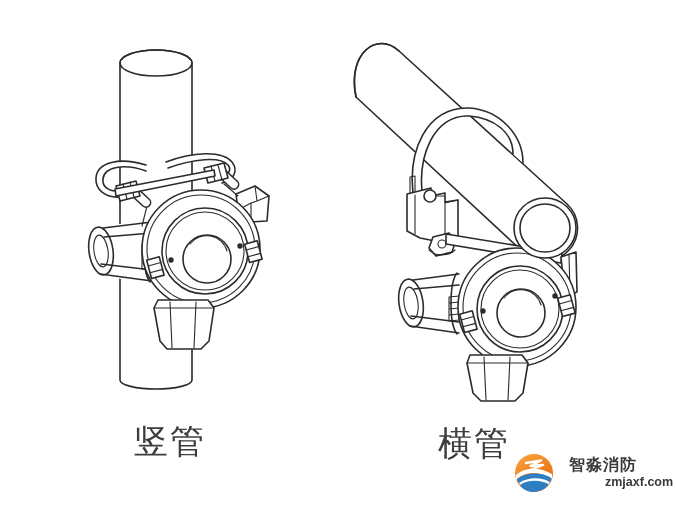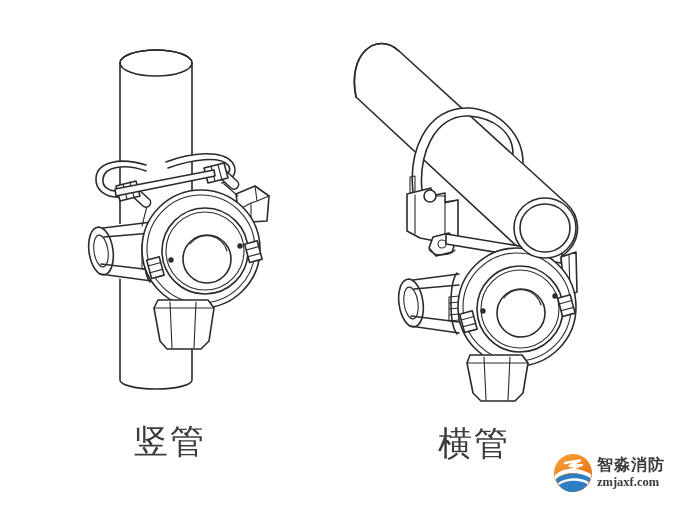--- a/index.html
+++ b/index.html
@@ -9,25 +9,25 @@
   
   .d  {fill:none;stroke:var(--line,#2b2b2b);stroke-width:1.6;stroke-linecap:round;stroke-linejoin:round;}
   .df {fill:#ffffff;stroke:var(--line,#2b2b2b);stroke-width:1.6;stroke-linecap:round;stroke-linejoin:round;}
   .wf {fill:#ffffff;stroke:none;}
   .thin{stroke-width:1.1;}
   .dot{fill:var(--line,#2b2b2b);stroke:none;}
   .fig-label{position:absolute;color:var(--label-text,#3d3d3d);font-size:34px;letter-spacing:2px;
              font-family:"DejaVu Sans","Liberation Sans",sans-serif;}
   #label-left{left:134px;top:419px;}
   #label-right{left:438px;top:421px;}
-  .watermark{position:absolute;left:554px;top:454px;display:flex;align-items:center;gap:5px;}
+  .watermark{position:absolute;left:515px;top:454px;display:flex;align-items:center;gap:16px;}
   .wm-text{display:flex;flex-direction:column;line-height:1;}
   .wm-brand{font-size:16px;font-weight:bold;color:var(--watermark-text,#3a3a3a);letter-spacing:1px;white-space:nowrap;}
   .wm-domain{font-size:12.5px;font-weight:bold;color:var(--watermark-text,#3a3a3a);margin-top:3px;
-             font-family:Liberation Serif, serif;white-space:nowrap;}
+             font-family:Liberation Sans, sans-serif;white-space:nowrap;margin-left:36px;}
 </style>
 </head>
 <body>
 
 <div class="canvas">
 
   <svg class="drawing" width="676" height="512" viewBox="0 0 676 512">
 
     <g>
 

